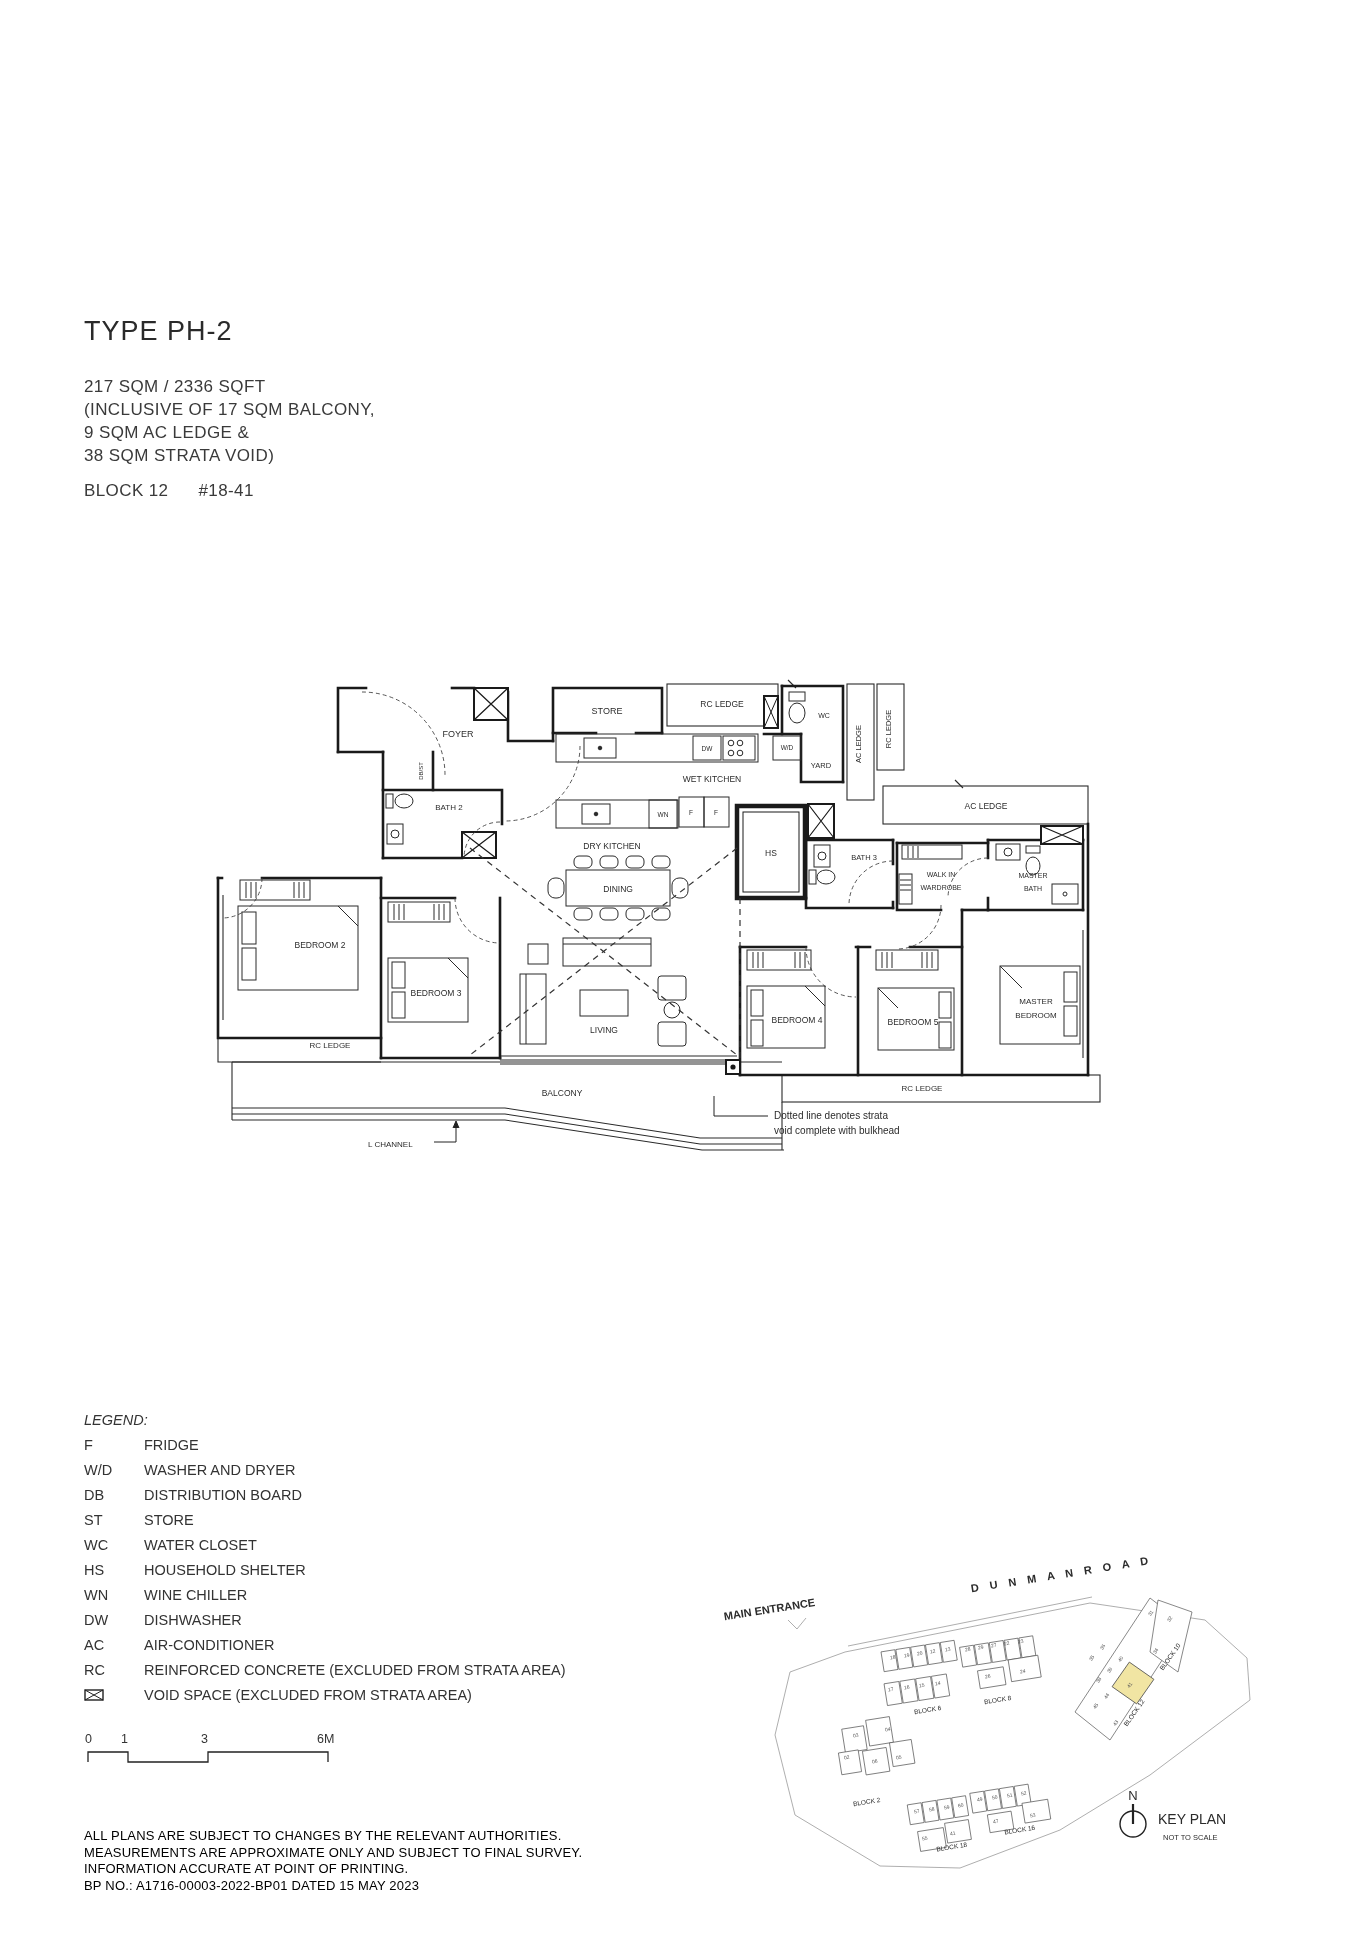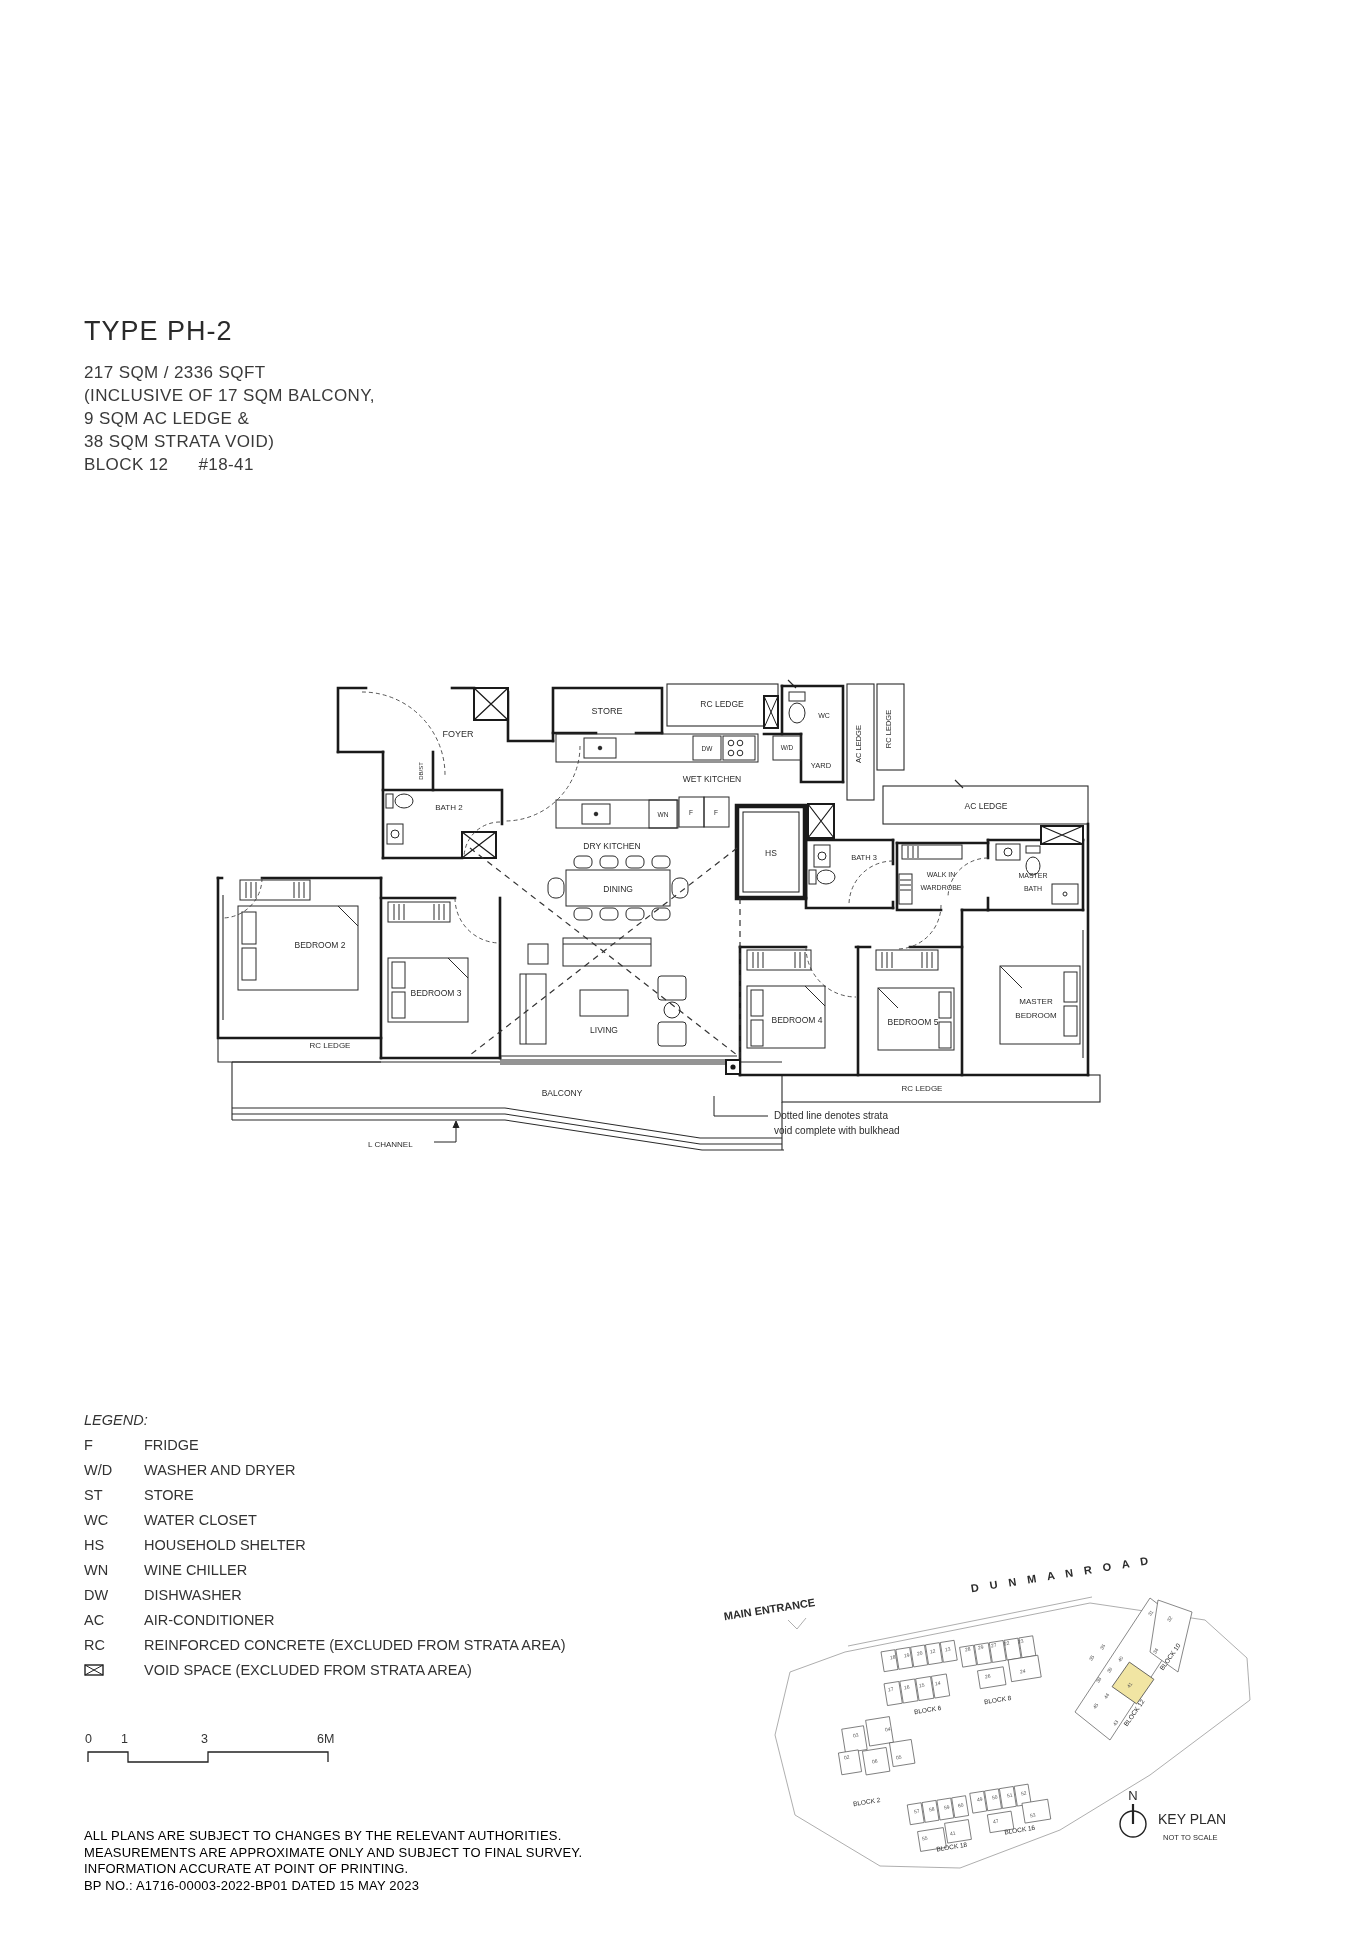--- a/index.html
+++ b/index.html
@@ -1,23 +1,23 @@
 <!DOCTYPE html>
 <html><head>
 <meta charset="utf-8">
 <style>
   html,body{margin:0;padding:0;background:#fff;}
   body{width:1358px;height:1948px;position:relative;overflow:hidden;
        font-family:"Liberation Sans",sans-serif;color:#222;}
   .abs{position:absolute;}
   .title{left:84px;top:58px;font-size:46px;letter-spacing:3px;color:#1c1c1c;line-height:64px;font-weight:400;}
   .typeblock{left:84px;top:316px;}
-  .type-name{font-size:27px;letter-spacing:1px;color:#2a2a2a;margin-bottom:14px;}
+  .type-name{font-size:27px;letter-spacing:1px;color:#2a2a2a;margin-bottom:28px;}
   .type-line{font-size:17px;color:#3a3a3a;line-height:23px;letter-spacing:.4px;}
-  .block-line{margin-top:0;}
+  .block-line{margin-top:12px;}
   .block-line span + span{margin-left:30px;}
   svg text{font-family:"Liberation Sans",sans-serif;}
   .legend{left:84px;top:1408px;font-size:14.5px;color:#333;}
   .legend .hdr{line-height:25px;font-style:italic;}
   .legend .row{line-height:25px;display:flex;}
   .legend .code{width:60px;flex:none;}
   .legend .desc{white-space:nowrap;text-align:right;}
   .scale-labels span{position:absolute;top:0;font-size:12.5px;color:#333;}
   .disclaimer{left:84px;top:1828px;font-size:13px;line-height:16.5px;color:#000000;letter-spacing:.2px;}
 </style>
@@ -336,20 +336,24 @@
 
 <div class="abs legend">
   <div class="hdr">LEGEND:</div>
   <div class="row">
       <span class="code">F</span>
       <span class="desc">FRIDGE</span>
     </div>
   <div class="row">
       <span class="code">W/D</span>
       <span class="desc">WASHER AND DRYER</span>
+    </div>
+  <div class="row">
+      <span class="code">DB</span>
+      <span class="desc">DISTRIBUTION BOARD</span>
     </div>
   <div class="row">
       <span class="code">ST</span>
       <span class="desc">STORE</span>
     </div>
   <div class="row">
       <span class="code">WC</span>
       <span class="desc">WATER CLOSET</span>
     </div>
   <div class="row">

